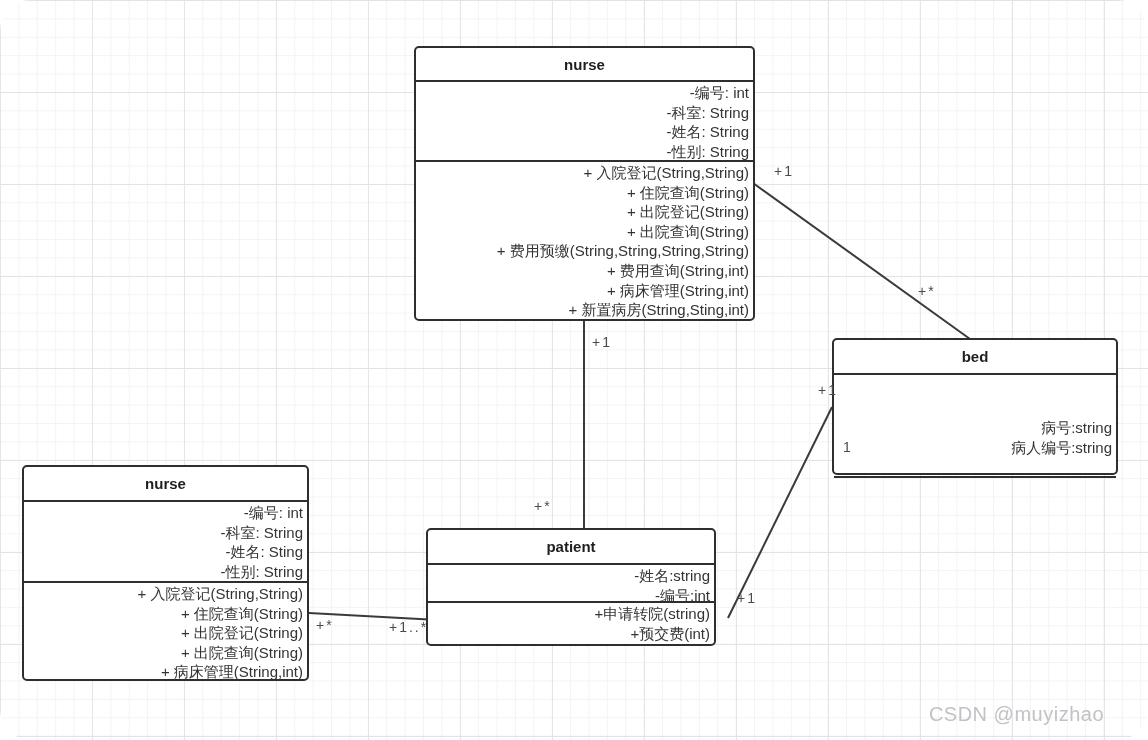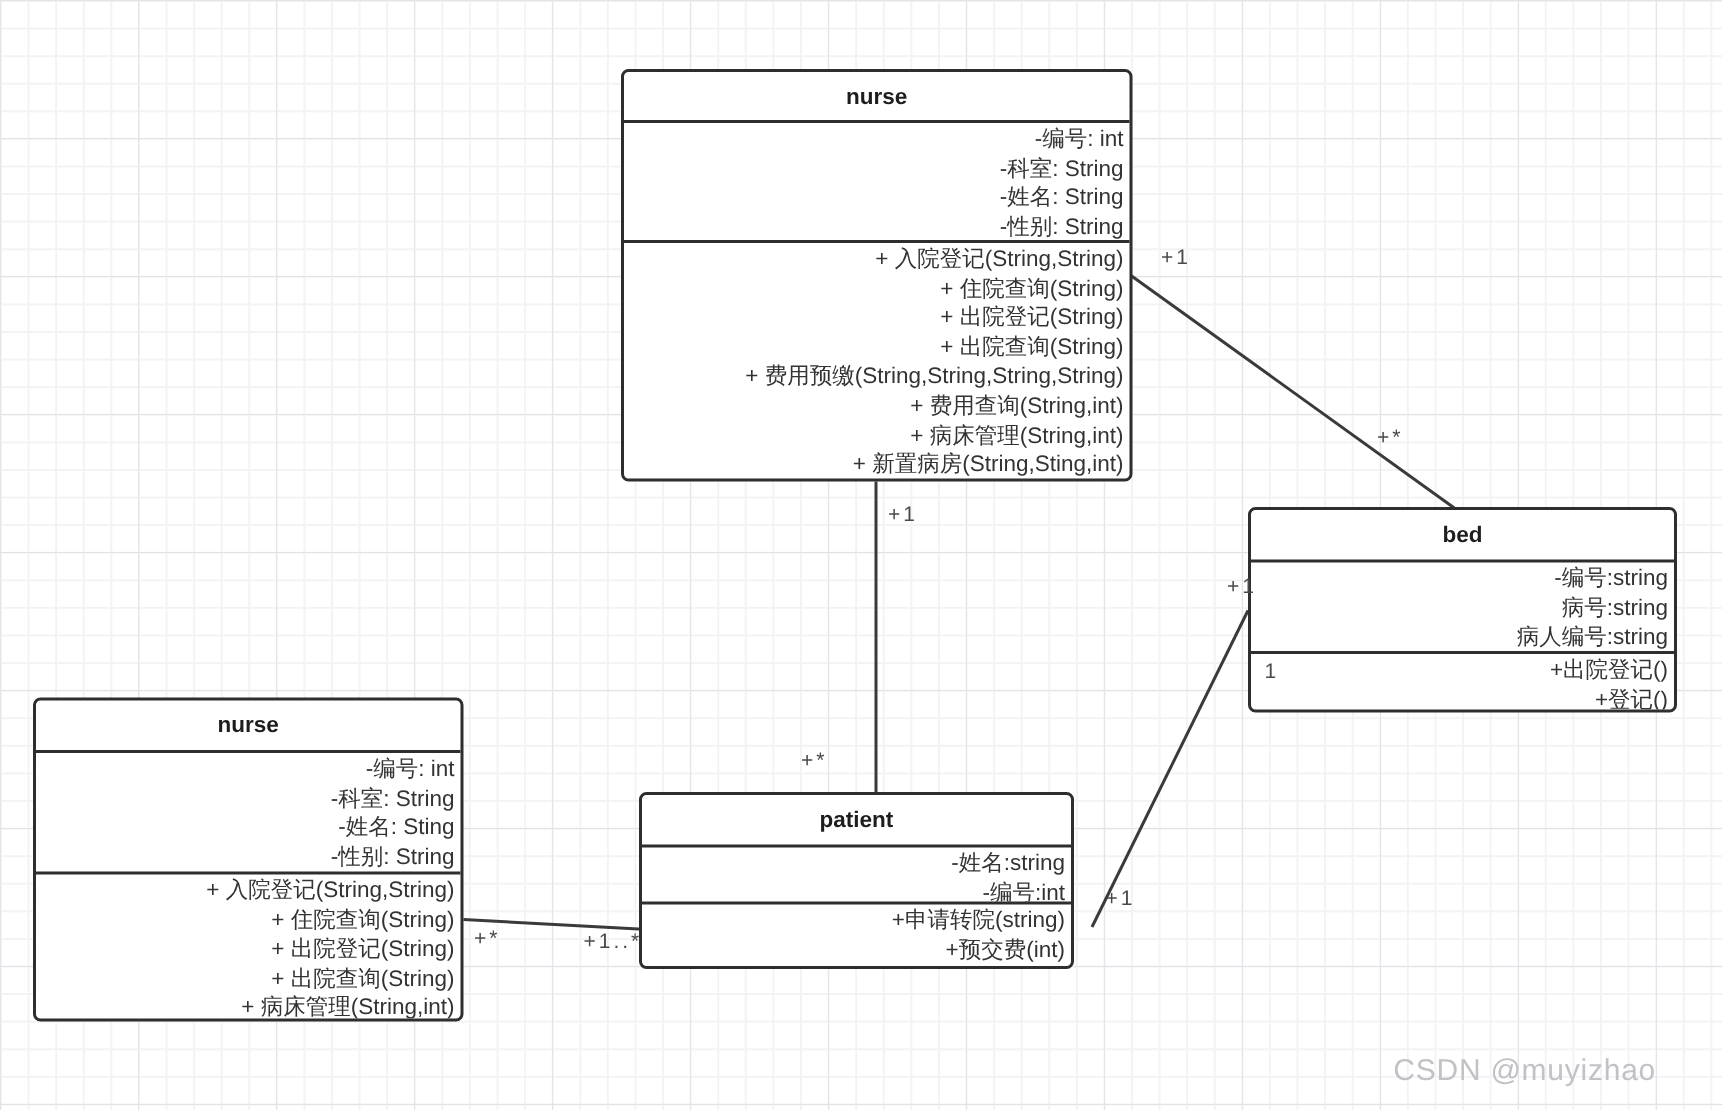--- a/index.html
+++ b/index.html
@@ -8,20 +8,21 @@
     position:relative;
     width:1148px;height:740px;
     overflow:hidden;
     background-color:#ffffff;
     background-image:
       linear-gradient(#e2e2e7 1px, transparent 1px),
       linear-gradient(90deg, #e4e4e9 1px, transparent 1px),
       linear-gradient(#f3f3f6 1px, transparent 1px),
       linear-gradient(90deg, #f3f3f6 1px, transparent 1px);
     background-size:92px 92px, 92px 92px, 18.4px 18.4px, 18.4px 18.4px;
+    border-radius:31px;
   }
   #edges{position:absolute;left:0;top:0;width:1148px;height:740px;pointer-events:none;}
   .uml-class{
     position:absolute;
     background:#ffffff;
     border:2px solid #2e2e2e;
     border-radius:5px;
     display:flex;flex-direction:column;
     box-sizing:border-box;
     color:#333333;
@@ -54,21 +55,21 @@
     height:19.6px;line-height:19.6px;
     font-size:15px;
     white-space:nowrap;
     color:#333333;
     text-align:right;
   }
   
   #box-nurse  {left:414px;top:46px; width:341px;height:275px;}
   #box-nurse   .uml-title{height:34px;}
   #box-nurse   .uml-attrs{height:80px;}
-  #box-bed    {left:832px;top:338px;width:286px;height:137px;}
+  #box-bed    {left:832px;top:338px;width:286px;height:137px;gap:42px;}
   #box-bed     .uml-title{height:35px;}
   #box-bed     .uml-attrs{height:61px;}
   #box-doctor {left:22px; top:465px;width:287px;height:216px;}
   #box-doctor  .uml-title{height:35px;}
   #box-doctor  .uml-attrs{height:81px;}
   #box-patient{left:426px;top:528px;width:290px;height:118px;}
   #box-patient .uml-title{height:35px;}
   #box-patient .uml-attrs{height:38px;}
 
   .mult-label{
@@ -117,21 +118,20 @@
         <div class="uml-row">+ 费用预缴(String,String,String,String)</div>
         <div class="uml-row">+ 费用查询(String,int)</div>
         <div class="uml-row">+ 病床管理(String,int)</div>
         <div class="uml-row">+ 新置病房(String,Sting,int)</div>
       </div>
   </div>
 
   <div class="uml-class" id="box-bed">
     <div class="uml-title">bed</div>
     <div class="uml-attrs">
-        <div class="uml-row">-编号:string</div>
         <div class="uml-row">病号:string</div>
         <div class="uml-row">病人编号:string</div>
       </div>
     <div class="uml-methods">
         <div class="uml-row">+出院登记()</div>
         <div class="uml-row">+登记()</div>
       </div>
   </div>
 
   <div class="uml-class" id="box-doctor">

